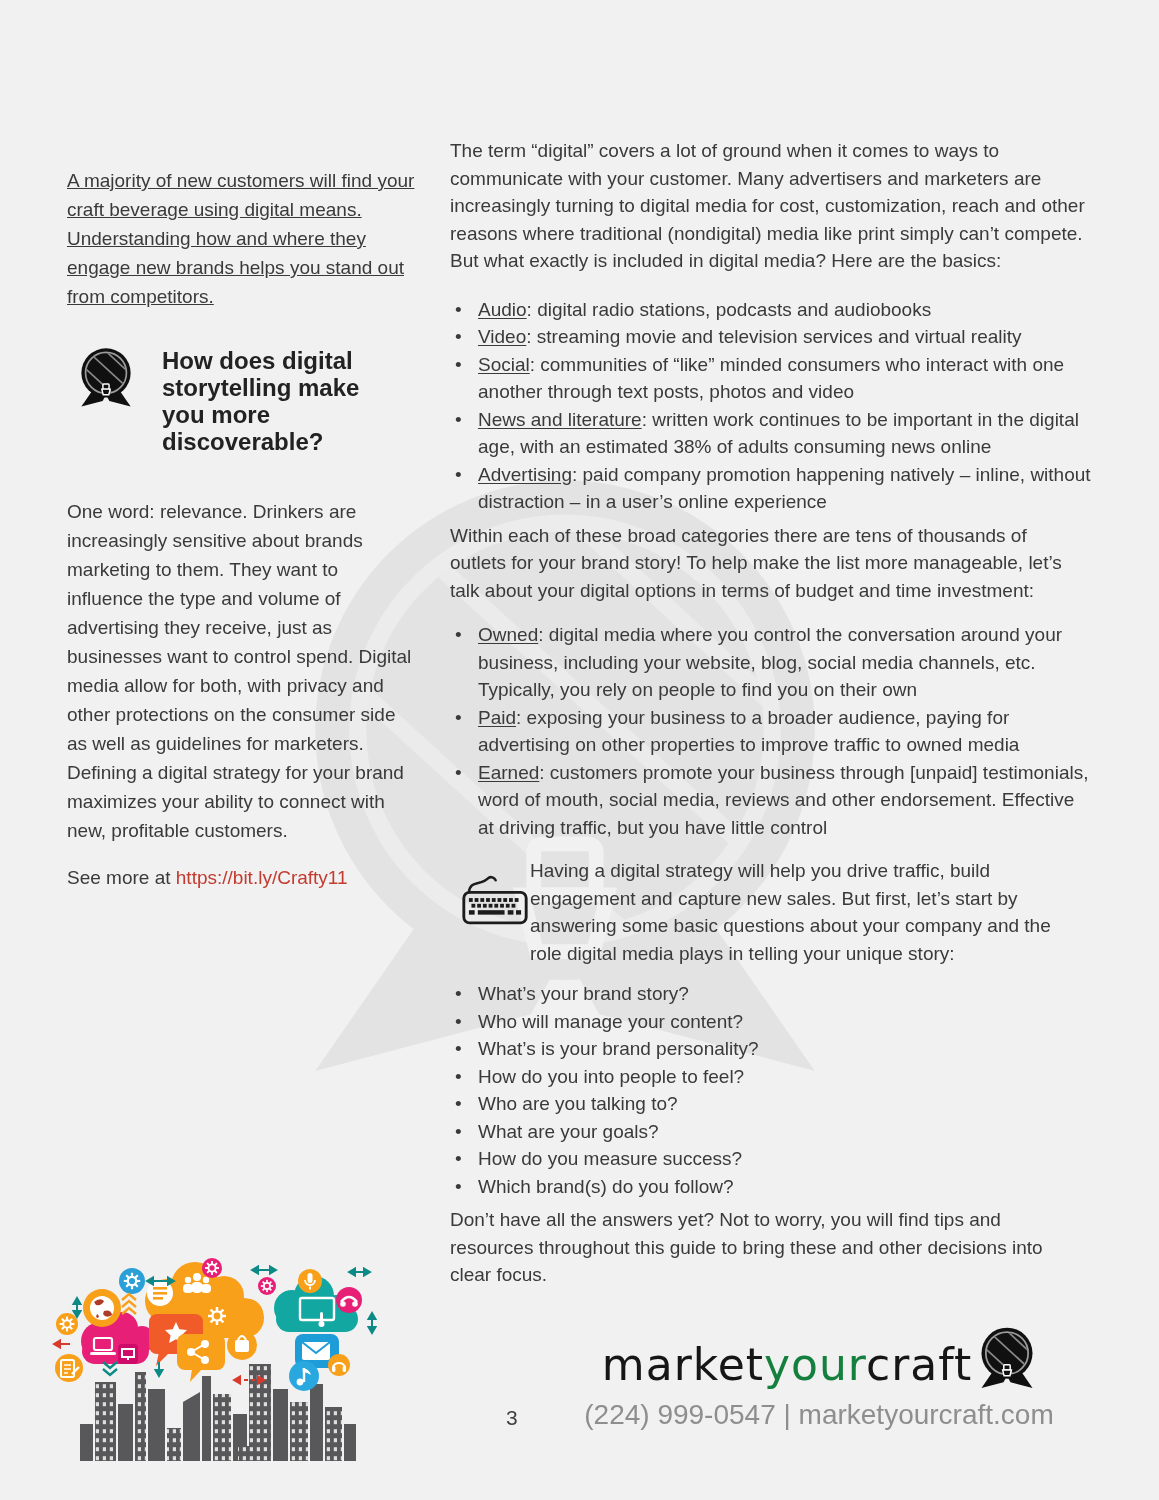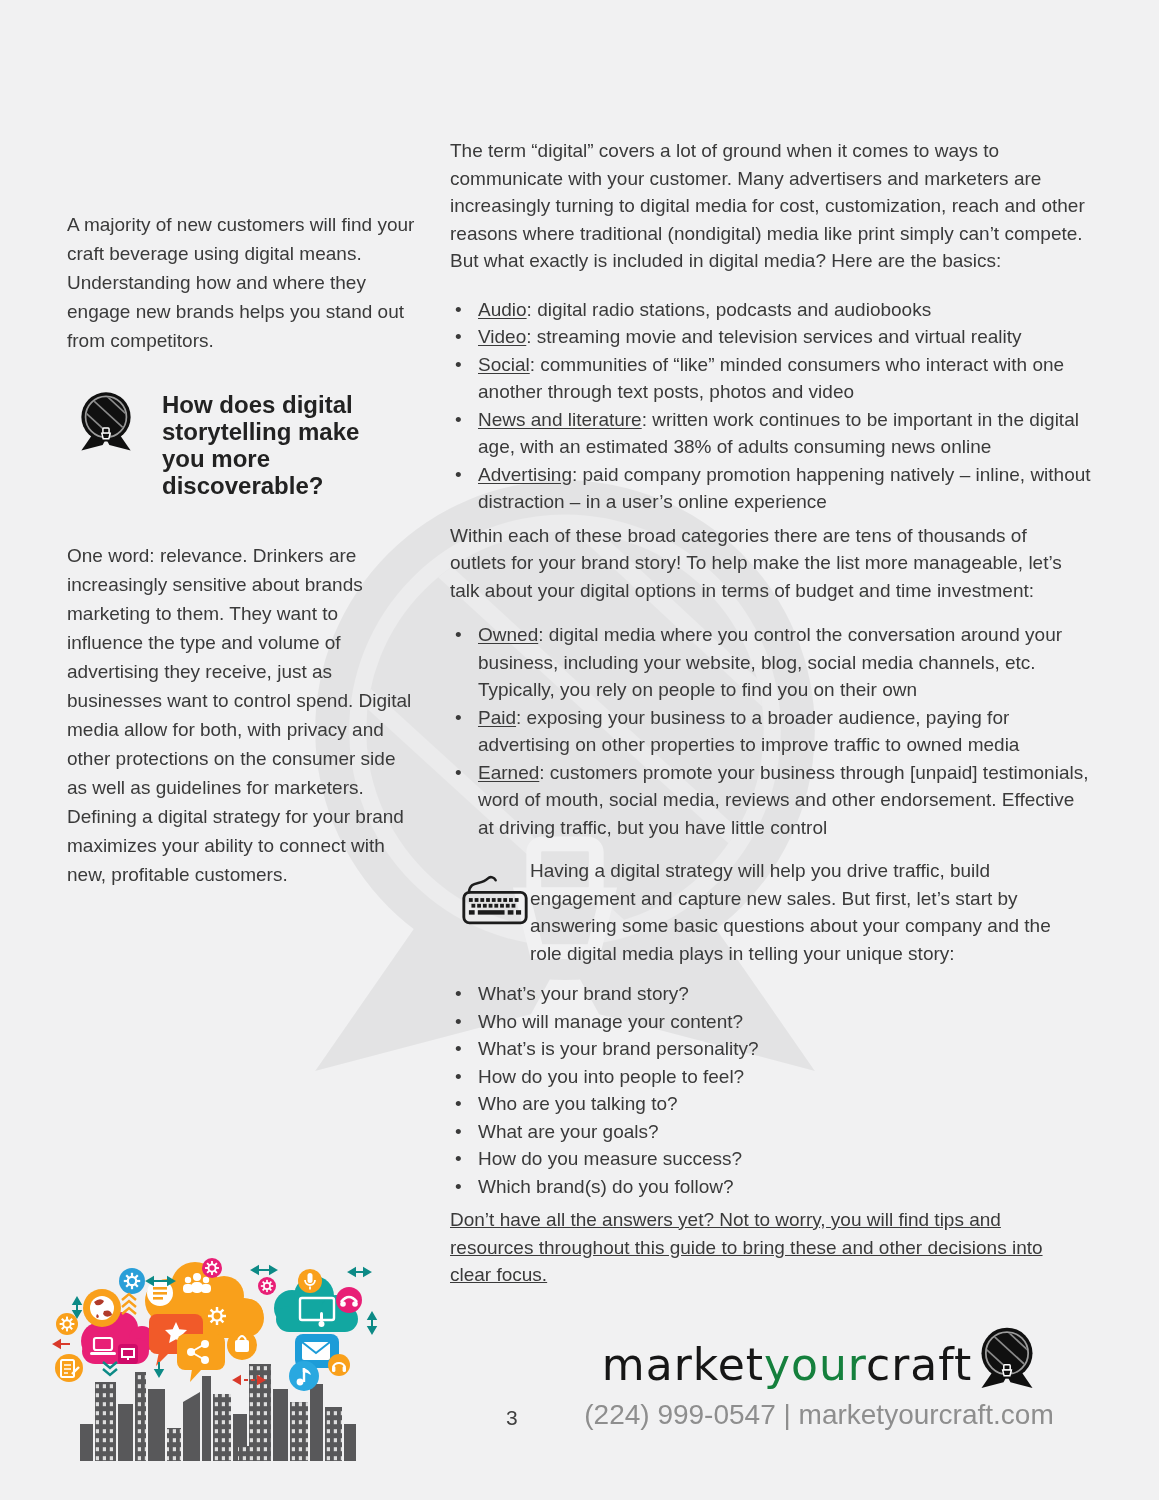--- a/index.html
+++ b/index.html
@@ -11,42 +11,42 @@
   .svg-defs { position:absolute; width:0; height:0; overflow:hidden; }
 
   
   .watermark { position:absolute; left:281px; top:469px; width:568px; height:636px;
                color:#000; opacity:0.05; pointer-events:none; }
 
   
   .col-left { position:absolute; left:67px; top:138px; width:352px; }
   .page-title { font-size:45px; font-weight:700; color:#b34a4f; letter-spacing:0.5px;
                 font-family:"Liberation Sans", sans-serif; }
-  .col-left .intro { margin-top:72px; font-size:19px; line-height:29px; }
+  .col-left .intro { margin-top:28px; font-size:19px; line-height:29px;text-decoration:underline; }
   .callout-l { margin-top:36px; display:flex; align-items:flex-start; }
   .callout-l .icon-wrap { width:56px; flex:0 0 56px; margin-left:11px; color:#101010; }
   .callout-l .icon-wrap svg { width:56px; height:63px; display:block; }
   .callout-l .callout-text { margin-left:28px; width:205px; font-weight:700;
                              font-size:24px; line-height:27px; color:#222; }
   .col-left .body-text { margin-top:42px; font-size:19px; line-height:29px; }
   .see-more { margin-top:22px; font-size:19px; }
   .see-more a { color:#c23b2e; text-decoration:none; cursor:pointer; }
 
   
   .col-right { position:absolute; left:444px; top:131px; width:648px;
                font-size:19px; line-height:27.5px; }
   .col-right p.block { margin:6px; }
   ul.doc-list { list-style:none; }
   ul.doc-list li { display:flex; }
   .marker { flex:0 0 34px; padding-left:11px; }
   .li-text { flex:1; }
   .term { text-decoration:underline; text-underline-offset:2px; }
   .mt-a { margin-top:21px; }  .mt-b { margin-top:22px; }
   .mt-c { margin-top:17px; }  .mt-d { margin-top:16px; }
-  .mt-e { margin-top:13px; }  .mt-f { margin-top:18px;text-decoration:underline; }
+  .mt-e { margin-top:13px; }  .mt-f { margin-top:18px; }
   .callout-r { display:flex; align-items:flex-start; }
   .callout-r .icon-wrap { width:70px; flex:0 0 70px; margin-left:16px; margin-top:16px; }
   .callout-r .icon-wrap svg { width:70px; height:54px; display:block; }
   .callout-r .callout-text { width:540px; }
 
   
   .footer { position:absolute; left:545px; top:1336px; width:548px; text-align:center; }
   .brand-line { display:flex; align-items:center; justify-content:center; }
   .brand-text { font-size:44px; letter-spacing:1px; color:#161616;
                 font-family:"DejaVu Sans", sans-serif; }
@@ -110,20 +110,21 @@
       <span class="icon-wrap">
         <svg viewBox="0 0 100 112">
             <use href="#barrel-symbol"></use>
           </svg>
       </span>
       <p class="callout-text">How does digital storytelling make you more discoverable?</p>
     </div>
 
     <p class="body-text">One word: relevance. Drinkers are increasingly sensitive about brands marketing to them. They want to influence the type and volume of advertising they receive, just as businesses want to control spend. Digital media allow for both, with privacy and other protections on the consumer side as well as guidelines for marketers. Defining a digital strategy for your brand maximizes your ability to connect with new, profitable customers.</p>
 
+    <p class="see-more"><span>See more at </span><a>https://bit.ly/Crafty11</a></p>
   </aside>
 
   <main class="col-right">
     <p class="block">The term “digital” covers a lot of ground when it comes to ways to communicate with your customer.  Many advertisers and marketers are increasingly turning to digital media for cost, customization, reach and other reasons where traditional (nondigital) media like print simply can’t compete.  But what exactly is included in digital media? Here are the basics:</p>
 
     <ul class="doc-list mt-a">
 
         <li>
           <span class="marker">•</span>
           <span class="li-text"><span class="term">Audio</span><span>: digital radio stations, podcasts and audiobooks</span></span>

